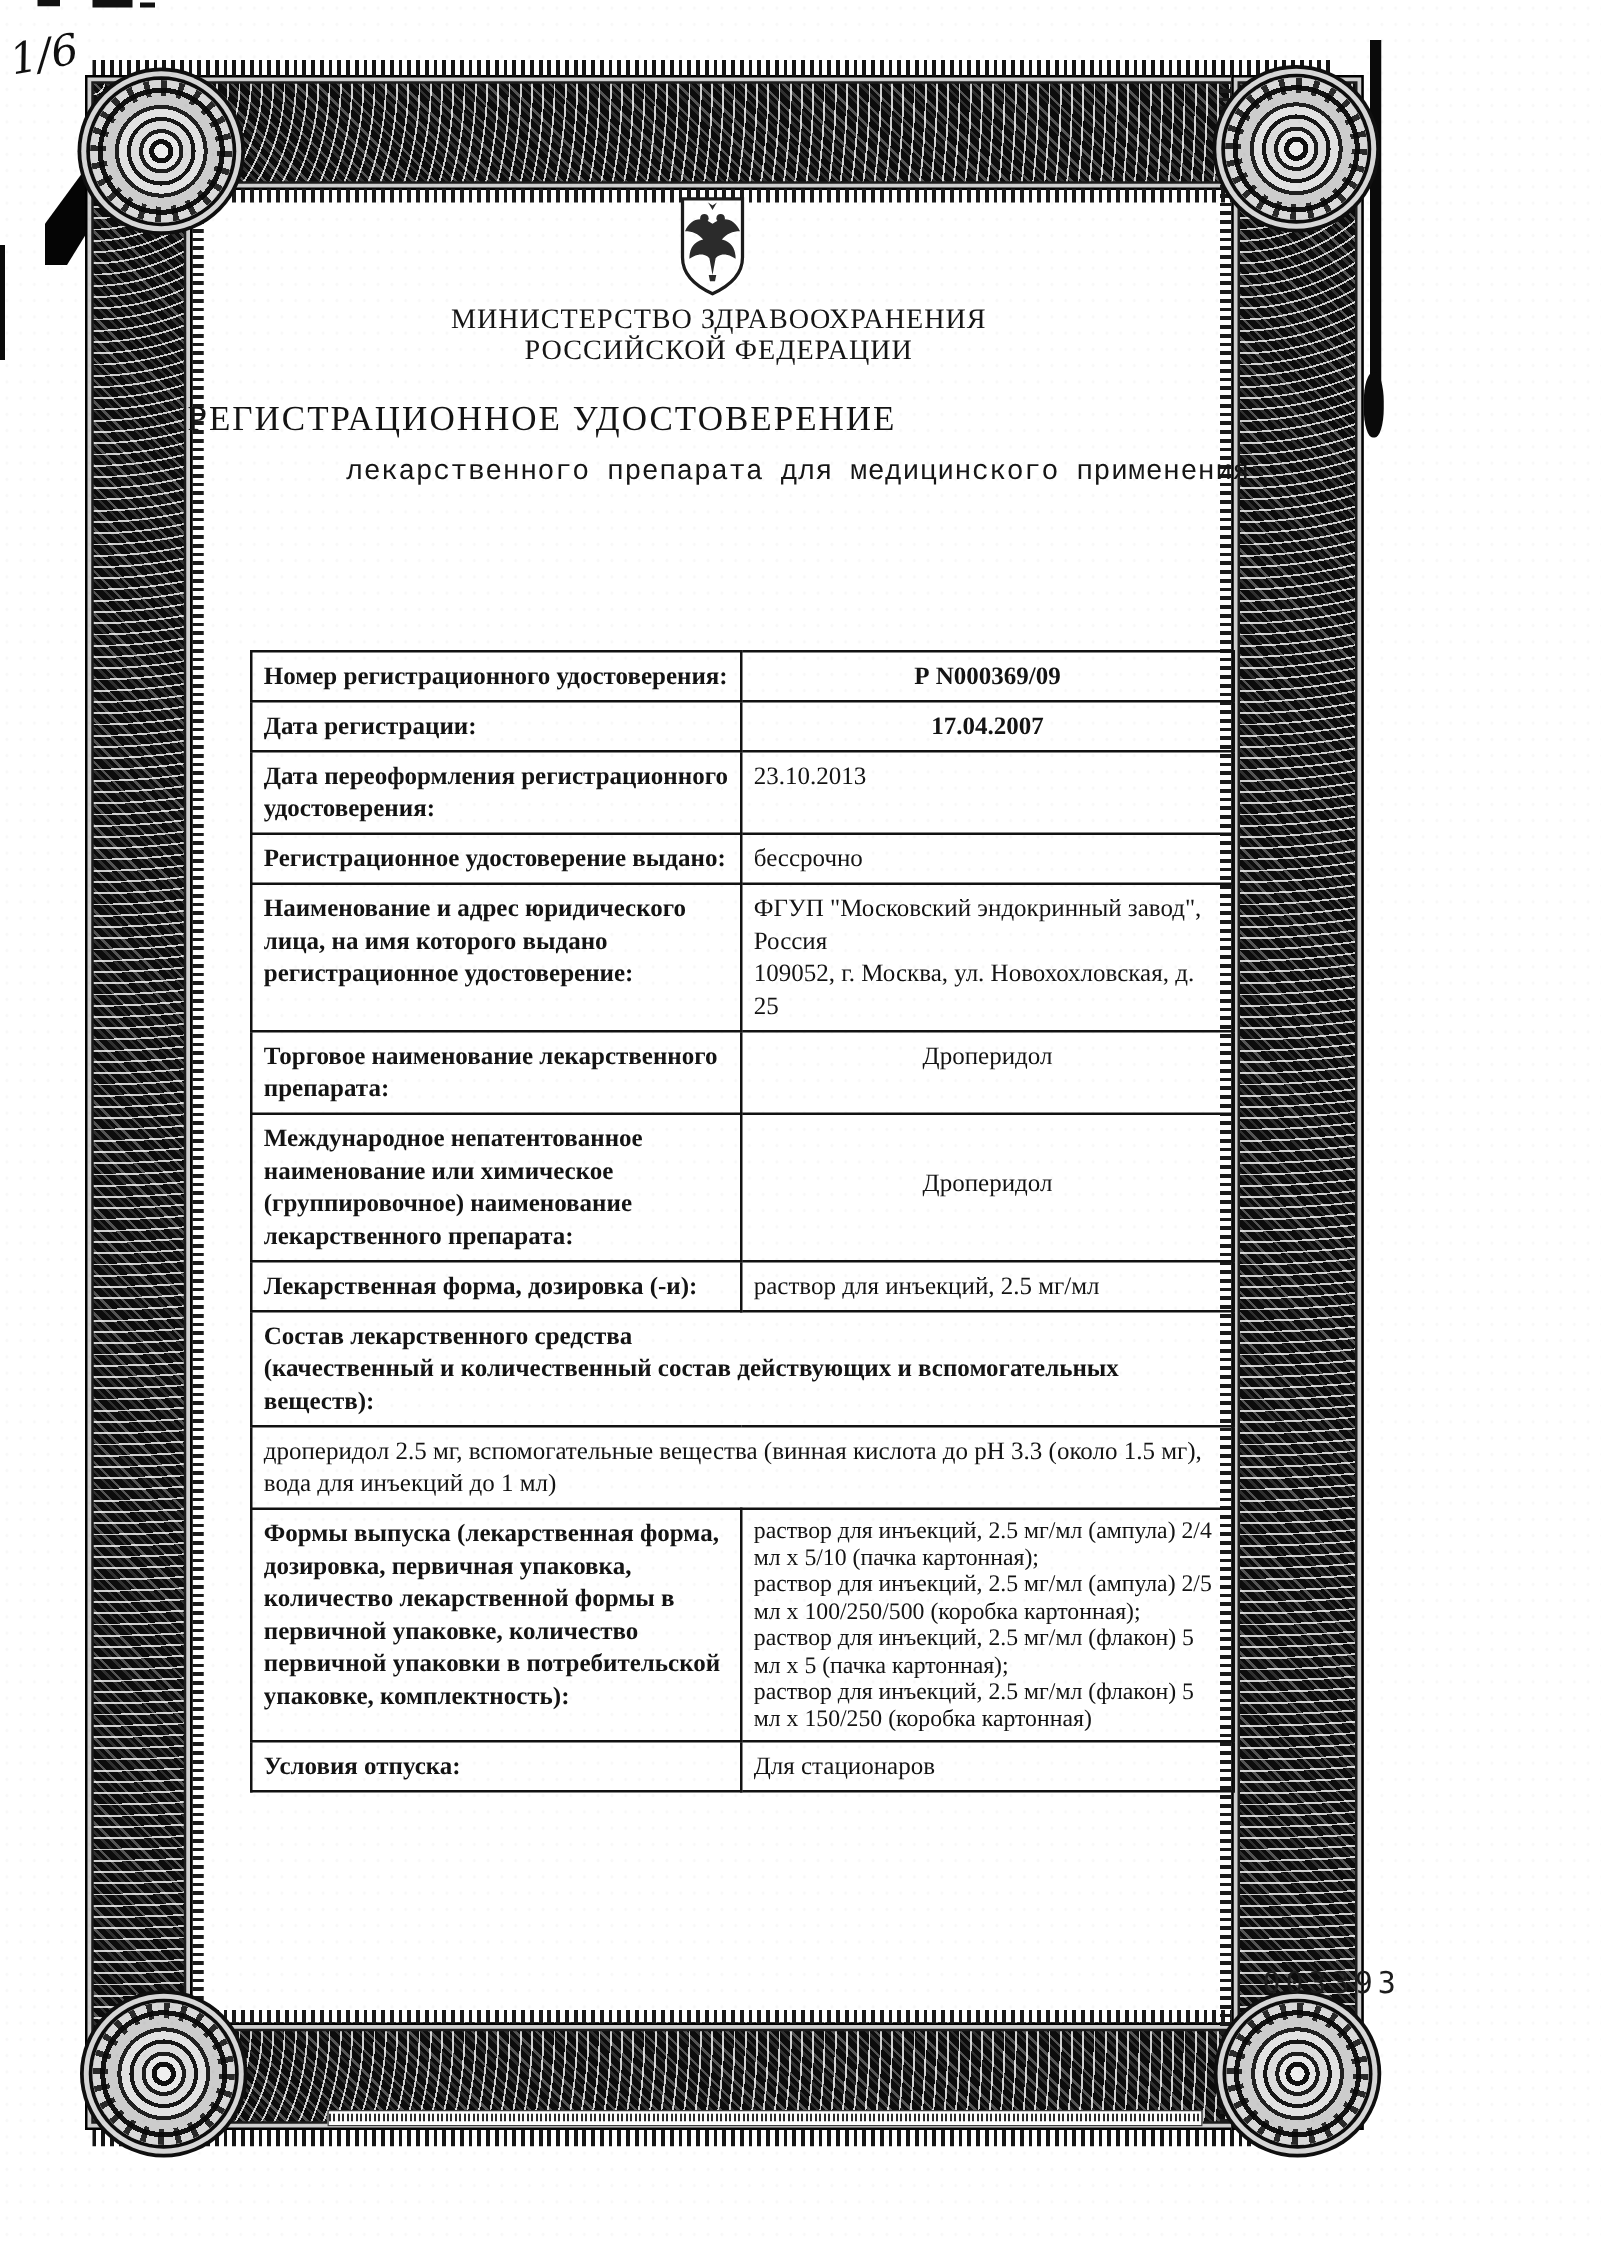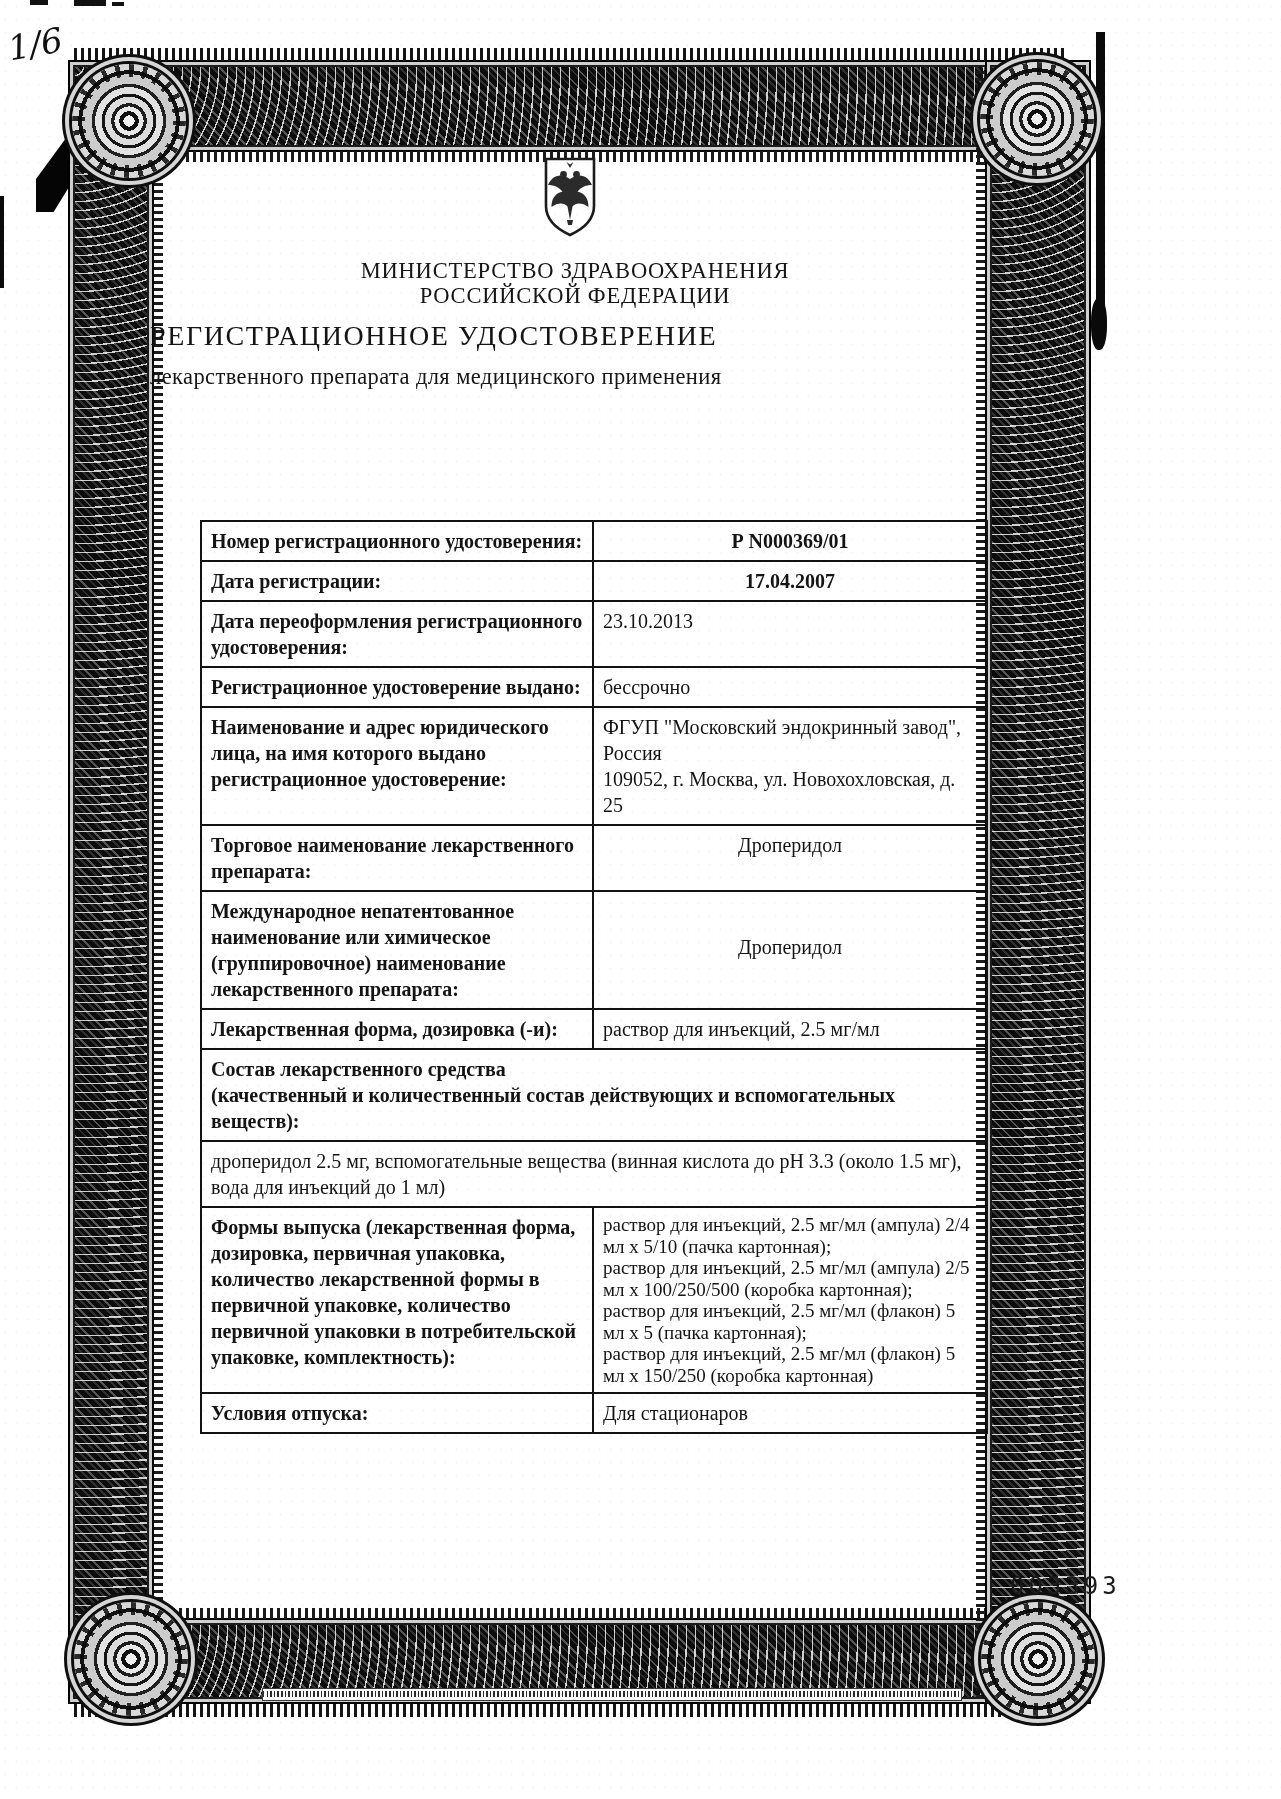--- a/index.html
+++ b/index.html
@@ -83,30 +83,30 @@
   .microtext {
     position:absolute; left:262px; top:1688px; width:700px; height:13px; background:#fdfdfd;
     border:1px solid #3a3a3a;
     background-image: repeating-linear-gradient(90deg, #2c2c2c 0 1.5px, transparent 1.5px 3.6px);
     background-size: 100% 55%; background-position:center; background-repeat:no-repeat;
   }
 
   
   .emblem { position:absolute; left:541px; top:156px; width:58px; height:82px; }
   .ministry {
-    position:absolute; left:240px; top:258px; width:670px; text-align:center;
+    position:absolute; left:240px; top:242px; width:670px; text-align:center;
     font-size:22.5px; line-height:25px; letter-spacing:.8px; color:#161616;
   }
   .doc-title {
     position:absolute; left:150px; top:320px; width:850px; text-align:left;
     font-size:28px; letter-spacing:1.6px; color:#141414;
   }
   .doc-subtitle {
-    position:absolute; left:150px; top:364px; width:850px; text-align:left;
-    font-size:22.5px; letter-spacing:.4px; color:#161616;
+    position:absolute; left:150px; top:364px; width:850px; text-align:right;
+    font-size:22.5px; letter-spacing:.4px; color:#161616;font-family:Liberation Mono, monospace;
   }
 
   
   table.cert {
     position:absolute; left:200px; top:520px; width:786px;
     border-collapse:collapse; table-layout:fixed;
     font-size:20px; line-height:26px; color:#141414;
   }
   table.cert col.c1 { width:392px; }
   table.cert col.c2 { width:394px; }
@@ -171,21 +171,21 @@
   <div class="doc-subtitle">лекарственного препарата для медицинского применения</div>
 
   <table class="cert">
     <colgroup>
         <col class="c1">
         <col class="c2">
       </colgroup>
     <tbody>
       <tr>
         <th>Номер регистрационного удостоверения:</th>
-        <td class="val-bold-center">Р N000369/01</td>
+        <td class="val-bold-center">Р N000369/09</td>
       </tr>
       <tr>
         <th>Дата регистрации:</th>
         <td class="val-bold-center">17.04.2007</td>
       </tr>
       <tr>
         <th>Дата переоформления регистрационного удостоверения:</th>
         <td>23.10.2013</td>
       </tr>
       <tr>

